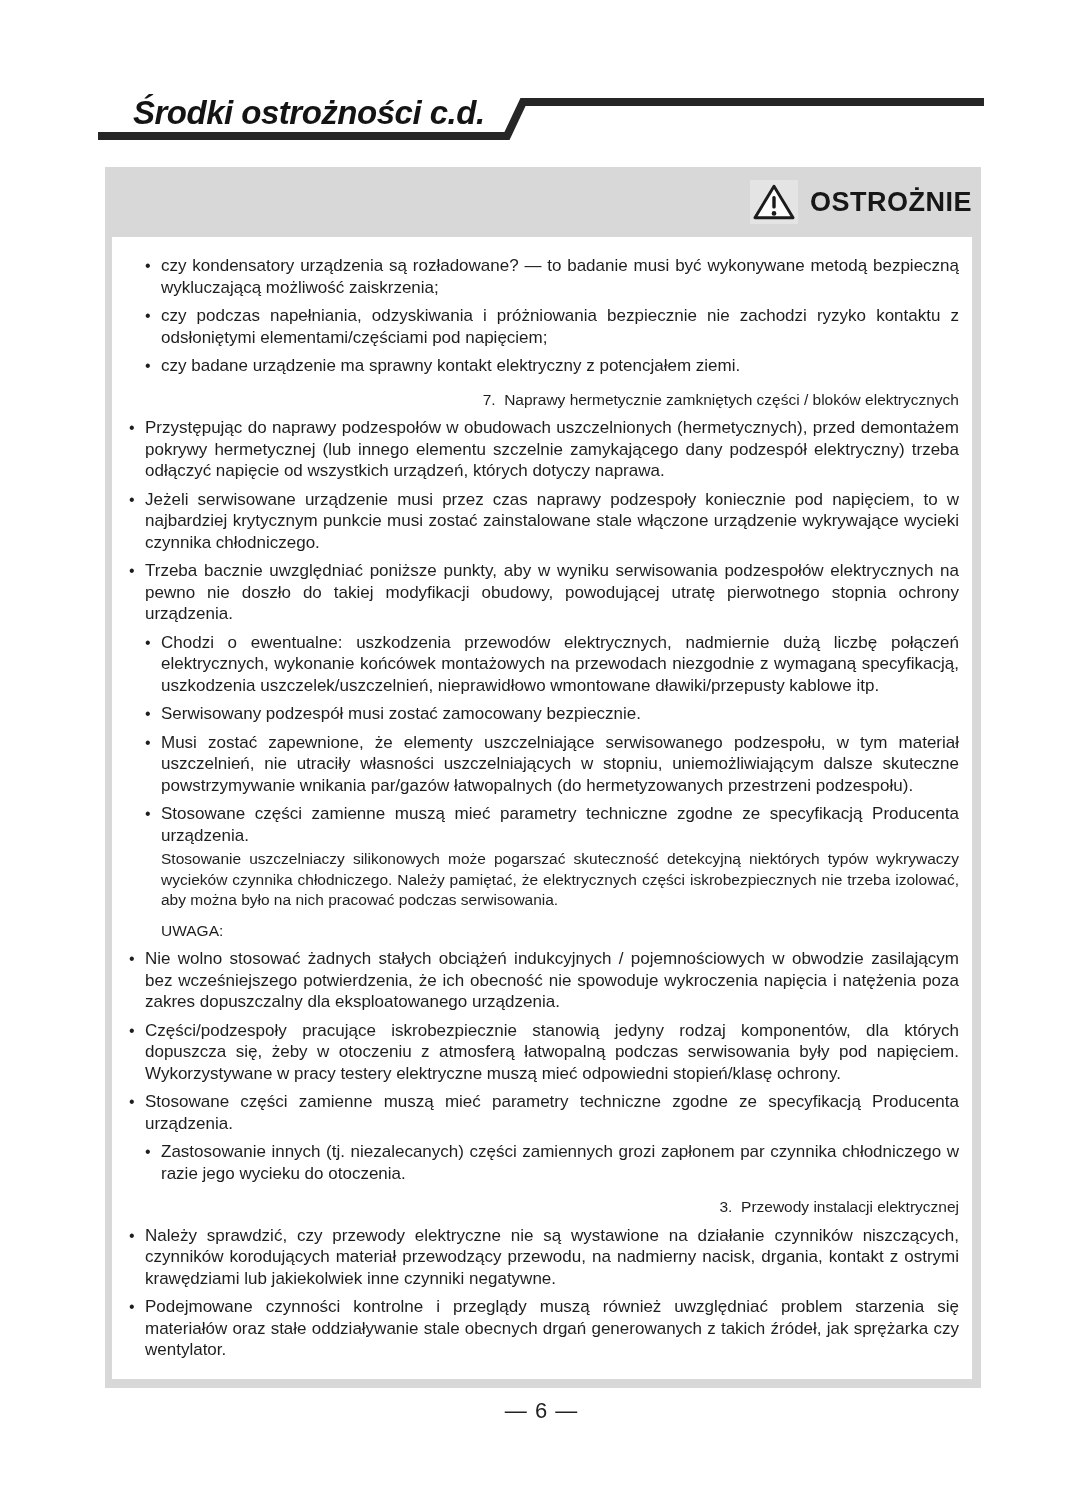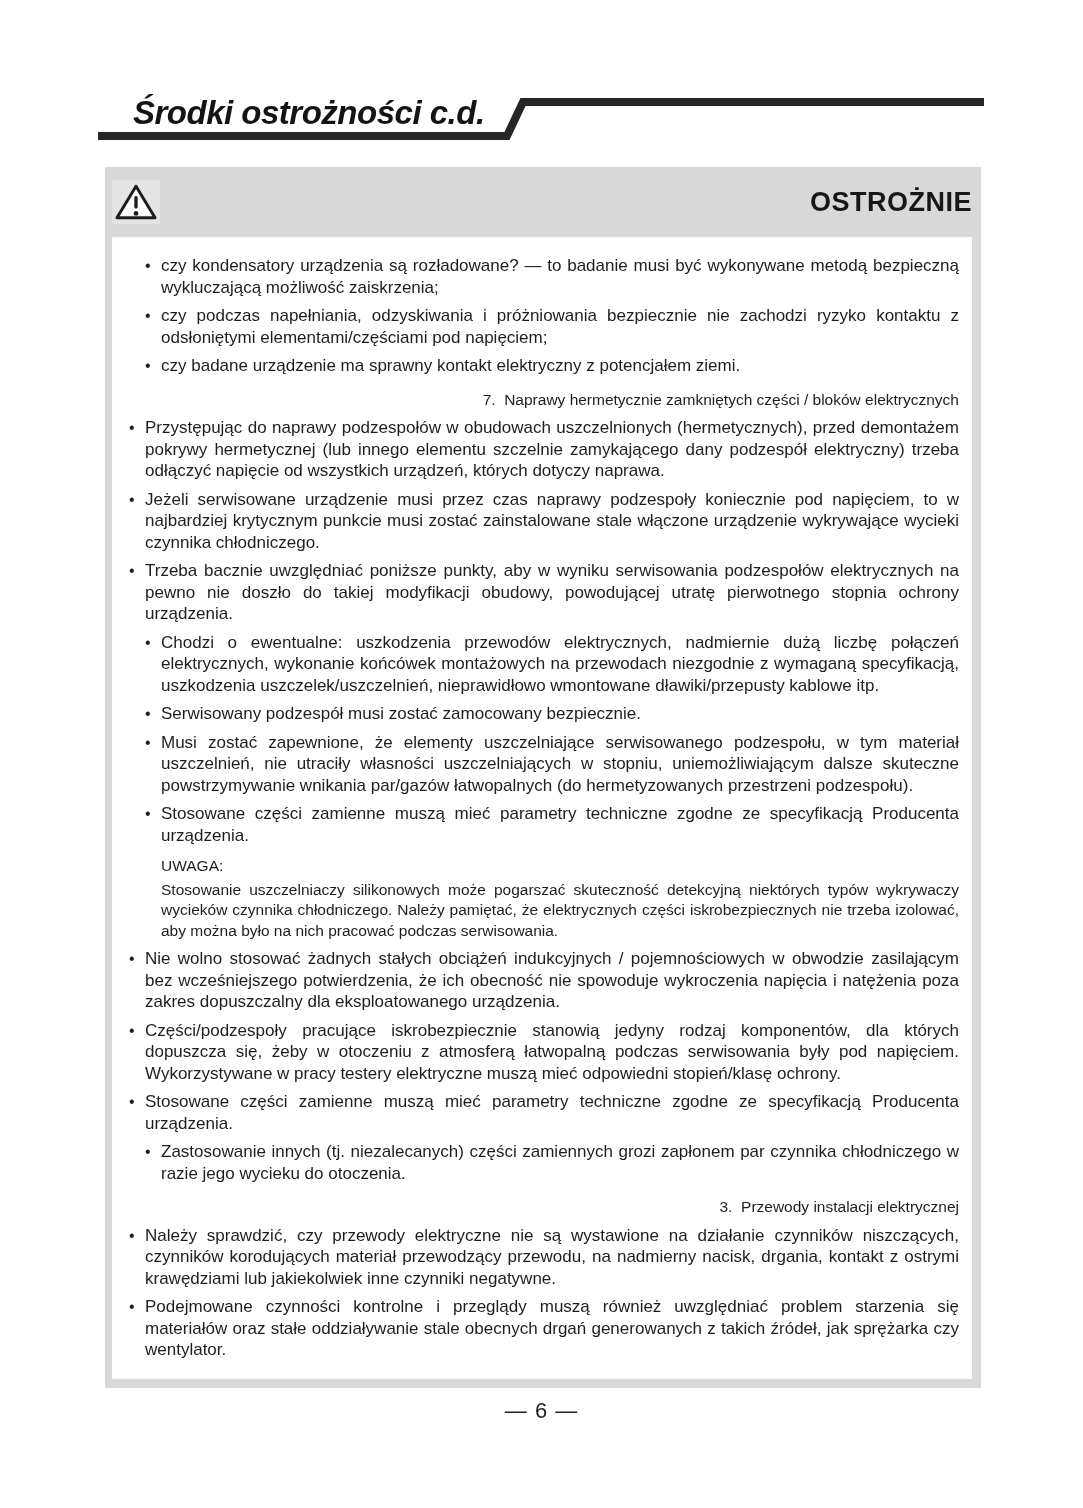--- a/index.html
+++ b/index.html
@@ -32,21 +32,21 @@
   }
   .header-rule{position:absolute;left:98px;top:94px;}
 
   
   .caution-band{
     position:absolute;left:105px;top:167px;width:876px;
     background:var(--band_gray);
     padding:0 9px 9px 7px;
   }
   .caution-title-row{
-    height:70px;display:flex;align-items:center;justify-content:space-between;gap:12px;
+    height:70px;display:flex;align-items:center;justify-content:flex-end;gap:12px;
   }
   .warning-icon-wrap{
     width:48px;height:44px;background:var(--icon_bg);
     display:flex;align-items:center;justify-content:center;flex:none;
   }
   .caution-title{
     font-size:27px;font-weight:bold;letter-spacing:0.5px;color:#171717;
   }
 
   
@@ -137,22 +137,22 @@
           <span class="txt">Serwisowany podzespół musi zostać zamocowany bezpiecznie.</span>
         </div>
         <div class="item subbullet">
           <span class="marker">•</span>
           <span class="txt">Musi zostać zapewnione, że elementy uszczelniające serwisowanego podzespołu, w tym materiał uszczelnień, nie utraciły własności uszczelniających w stopniu, uniemożliwiającym dalsze skuteczne powstrzymywanie wnikania par/gazów łatwopalnych (do hermetyzowanych przestrzeni podzespołu).</span>
         </div>
         <div class="item subbullet">
           <span class="marker">•</span>
           <span class="txt">Stosowane części zamienne muszą mieć parametry techniczne zgodne ze specyfikacją Producenta urządzenia.</span>
         </div>
+        <div class="item note">Stosowanie uszczelniaczy silikonowych może pogarszać skuteczność detekcyjną niektórych typów wykrywaczy wycieków czynnika chłodniczego. Należy pamiętać, że elektrycznych części iskrobezpiecznych nie trzeba izolować, aby można było na nich pracować podczas serwisowania.</div>
         <div class="item note-label">UWAGA:</div>
-        <div class="item note">Stosowanie uszczelniaczy silikonowych może pogarszać skuteczność detekcyjną niektórych typów wykrywaczy wycieków czynnika chłodniczego. Należy pamiętać, że elektrycznych części iskrobezpiecznych nie trzeba izolować, aby można było na nich pracować podczas serwisowania.</div>
         <div class="item bullet">
           <span class="marker">•</span>
           <span class="txt">Nie wolno stosować żadnych stałych obciążeń indukcyjnych / pojemnościowych w obwodzie zasilającym bez wcześniejszego potwierdzenia, że ich obecność nie spowoduje wykroczenia napięcia i natężenia poza zakres dopuszczalny dla eksploatowanego urządzenia.</span>
         </div>
         <div class="item bullet">
           <span class="marker">•</span>
           <span class="txt">Części/podzespoły pracujące iskrobezpiecznie stanowią jedyny rodzaj komponentów, dla których dopuszcza się, żeby w otoczeniu z atmosferą łatwopalną podczas serwisowania były pod napięciem. Wykorzystywane w pracy testery elektryczne muszą mieć odpowiedni stopień/klasę ochrony.</span>
         </div>
         <div class="item bullet">
           <span class="marker">•</span>

